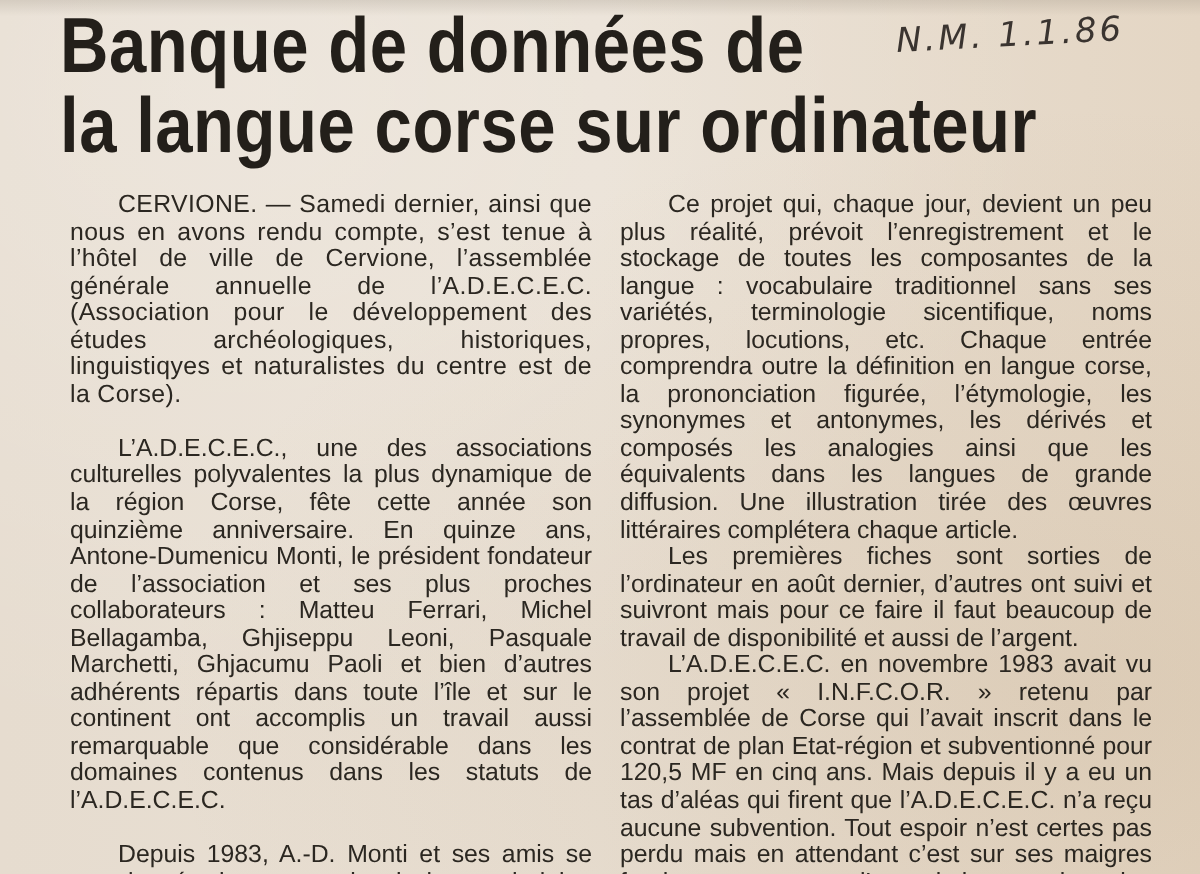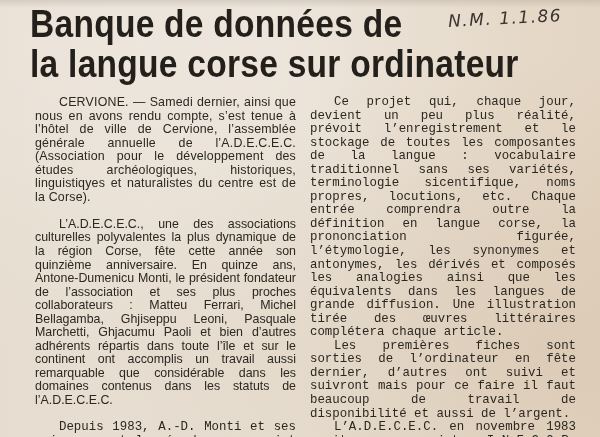--- a/index.html
+++ b/index.html
@@ -66,21 +66,21 @@
       hyphens: manual;
       color: #2b2721;
     }
     .col-left { left: 35px; width: 261px; }
     .col-right { left: 310px; width: 266px; }
     .column p {
       margin: 0 0 13.5px 0;
       text-indent: 24px;
     }
     .column p.first { }
-    .column p.tight { margin-bottom: 0; font-family: Liberation Mono, monospace; }
+    .column p.tight { margin-bottom: 0; }
     .dateline { letter-spacing: 0.2px; }
   </style>
 </head>
 <body>
 
 <div class="paper"></div>
 <div class="bleed"></div>
 
 <h1 class="headline">
   <span class="line">Banque de données de</span>
@@ -90,15 +90,15 @@
 <div class="annotation">N.M. 1.1.86</div>
 
 <div class="column col-left">
   <p class="first dateline">CERVIONE. — Samedi dernier, ainsi que nous en avons rendu compte, s’est tenue à l’hôtel de ville de Cervione, l’assemblée générale annuelle de l’A.D.E.C.E.C. (Association pour le développement des études archéologiques, historiques, linguistiqyes et naturalistes du centre est de la Corse).</p>
   <p>L’A.D.E.C.E.C., une des associations culturelles polyvalentes la plus dynamique de la région Corse, fête cette année son quinzième anniversaire. En quinze ans, Antone-Dumenicu Monti, le président fondateur de l’association et ses plus proches collaborateurs : Matteu Ferrari, Michel Bellagamba, Ghjiseppu Leoni, Pasquale Marchetti, Ghjacumu Paoli et bien d’autres adhérents répartis dans toute l’île et sur le continent ont accomplis un travail aussi remarquable que considérable dans les domaines contenus dans les statuts de l’A.D.E.C.E.C.</p>
   <p class="tight">Depuis 1983, A.-D. Monti et ses amis se sont lancés dans un projet de longue haleine indispensable à la sauvegarde et à la promotion de la langue corse : une banque de données de la langue corse sur ordinateur « Prugrammu I.N.F.C.O.R. »</p>
 </div>
 
 <div class="column col-right">
   <p class="tight">Ce projet qui, chaque jour, devient un peu plus réalité, prévoit l’enregistrement et le stockage de toutes les composantes de la langue : vocabulaire traditionnel sans ses variétés, terminologie sicentifique, noms propres, locutions, etc. Chaque entrée comprendra outre la définition en langue corse, la prononciation figurée, l’étymologie, les synonymes et antonymes, les dérivés et composés les analogies ainsi que les équivalents dans les langues de grande diffusion. Une illustration tirée des œuvres littéraires complétera chaque article.</p>
-  <p class="tight">Les premières fiches sont sorties de l’ordinateur en fête dernier, d’autres ont suivi et suivront mais pour ce faire il faut beaucoup de travail de disponibilité et aussi de l’argent.</p>
+  <p class="tight">Les premières fiches sont sorties de l’ordinateur en août dernier, d’autres ont suivi et suivront mais pour ce faire il faut beaucoup de travail de disponibilité et aussi de l’argent.</p>
   <p class="tight">L’A.D.E.C.E.C. en novembre 1983 avait vu son projet « I.N.F.C.O.R. » retenu par l’assemblée de Corse qui l’avait inscrit dans le contrat de plan Etat-région et subventionné pour 120,5 MF en cinq ans. Mais depuis il y a eu un tas d’aléas qui firent que l’A.D.E.C.E.C. n’a reçu aucune subvention. Tout espoir n’est certes pas perdu mais en attendant c’est sur ses maigres fonds propres que l’association cervionnaise mène son programme « I.N.F.C.O.R. ».</p>
 </div>
 
 </body></html>

